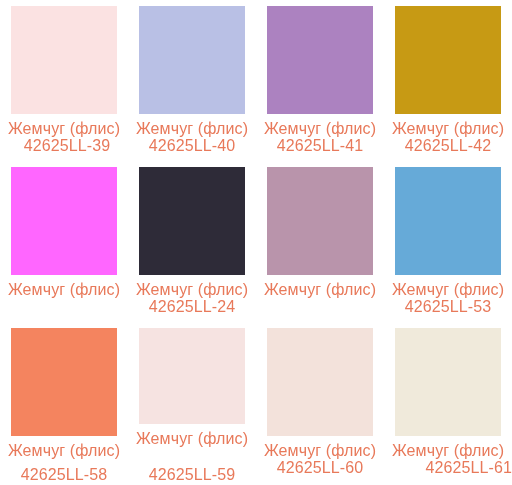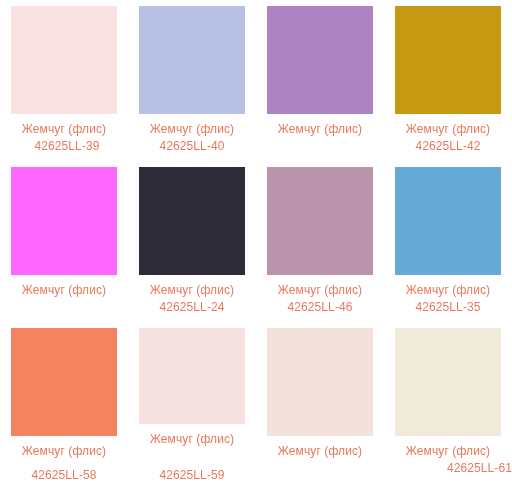--- a/index.html
+++ b/index.html
@@ -34,21 +34,21 @@
   }
   .swatch-caption {
     margin-top: 7px;
     text-align: center;
     line-height: 16px;
     width: 128px;
   }
   .swatch-name,
   .swatch-code {
     display: block;
-    font-size: 12px;
+    font-size: 16px;
     color: #e8795a;
     letter-spacing: 0.1px;
     white-space: nowrap;
   }
   .swatch-code { margin-top: 1px; }
 </style>
 </head>
 <body>
 
 <div id="color-grid" style="background: rgb(255, 255, 255);">
@@ -63,20 +63,21 @@
       <span class="swatch-chip" style="background: rgb(185, 192, 229);"></span>
       <span class="swatch-caption">
         <span class="swatch-name" style="color: rgb(232, 121, 90);">Жемчуг (флис)</span>
         <span class="swatch-code" style="color: rgb(232, 121, 90);">42625LL-40</span>
       </span>
     </div>
     <div class="swatch-cell">
       <span class="swatch-chip" style="background: rgb(172, 130, 192);"></span>
       <span class="swatch-caption">
         <span class="swatch-name" style="color: rgb(232, 121, 90);">Жемчуг (флис)</span>
+        <span class="swatch-code" style="color: rgb(232, 121, 90);">42625LL-41</span>
       </span>
     </div>
     <div class="swatch-cell">
       <span class="swatch-chip" style="background: rgb(199, 154, 20);"></span>
       <span class="swatch-caption">
         <span class="swatch-name" style="color: rgb(232, 121, 90);">Жемчуг (флис)</span>
         <span class="swatch-code" style="color: rgb(232, 121, 90);">42625LL-42</span>
       </span>
     </div>
     <div class="swatch-cell">
@@ -89,48 +90,48 @@
       <span class="swatch-chip" style="background: rgb(46, 43, 56);"></span>
       <span class="swatch-caption">
         <span class="swatch-name" style="color: rgb(232, 121, 90);">Жемчуг (флис)</span>
         <span class="swatch-code" style="color: rgb(232, 121, 90);">42625LL-24</span>
       </span>
     </div>
     <div class="swatch-cell">
       <span class="swatch-chip" style="background: rgb(185, 148, 171);"></span>
       <span class="swatch-caption">
         <span class="swatch-name" style="color: rgb(232, 121, 90);">Жемчуг (флис)</span>
-        <span class="swatch-code" style="color: rgb(232, 121, 90);">42625LL-46</span>
       </span>
     </div>
     <div class="swatch-cell">
       <span class="swatch-chip" style="background: rgb(102, 170, 216);"></span>
       <span class="swatch-caption">
         <span class="swatch-name" style="color: rgb(232, 121, 90);">Жемчуг (флис)</span>
-        <span class="swatch-code" style="color: rgb(232, 121, 90);">42625LL-35</span>
+        <span class="swatch-code" style="color: rgb(232, 121, 90);">42625LL-53</span>
       </span>
     </div>
     <div class="swatch-cell">
       <span class="swatch-chip" style="background: rgb(244, 132, 95);"></span>
       <span class="swatch-caption">
         <span class="swatch-name" style="color: rgb(232, 121, 90);">Жемчуг (флис)</span>
         <span class="swatch-code" style="color: rgb(232, 121, 90); margin-top: 8px;">42625LL-58</span>
       </span>
     </div>
     <div class="swatch-cell">
       <span class="swatch-chip" style="background: rgb(246, 227, 225);"></span>
       <span class="swatch-caption">
         <span class="swatch-name" style="color: rgb(232, 121, 90);">Жемчуг (флис)</span>
         <span class="swatch-code" style="color: rgb(232, 121, 90); margin-top: 20px;">42625LL-59</span>
       </span>
     </div>
     <div class="swatch-cell">
       <span class="swatch-chip" style="background: rgb(243, 226, 219);"></span>
       <span class="swatch-caption">
         <span class="swatch-name" style="color: rgb(232, 121, 90);">Жемчуг (флис)</span>
+        <span class="swatch-code" style="color: rgb(232, 121, 90);">42625LL-60</span>
       </span>
     </div>
     <div class="swatch-cell">
       <span class="swatch-chip" style="background: rgb(240, 234, 219);"></span>
       <span class="swatch-caption">
         <span class="swatch-name" style="color: rgb(232, 121, 90);">Жемчуг (флис)</span>
         <span class="swatch-code" style="color: rgb(232, 121, 90); text-align: right;">42625LL-61</span>
       </span>
     </div>
   </div>

